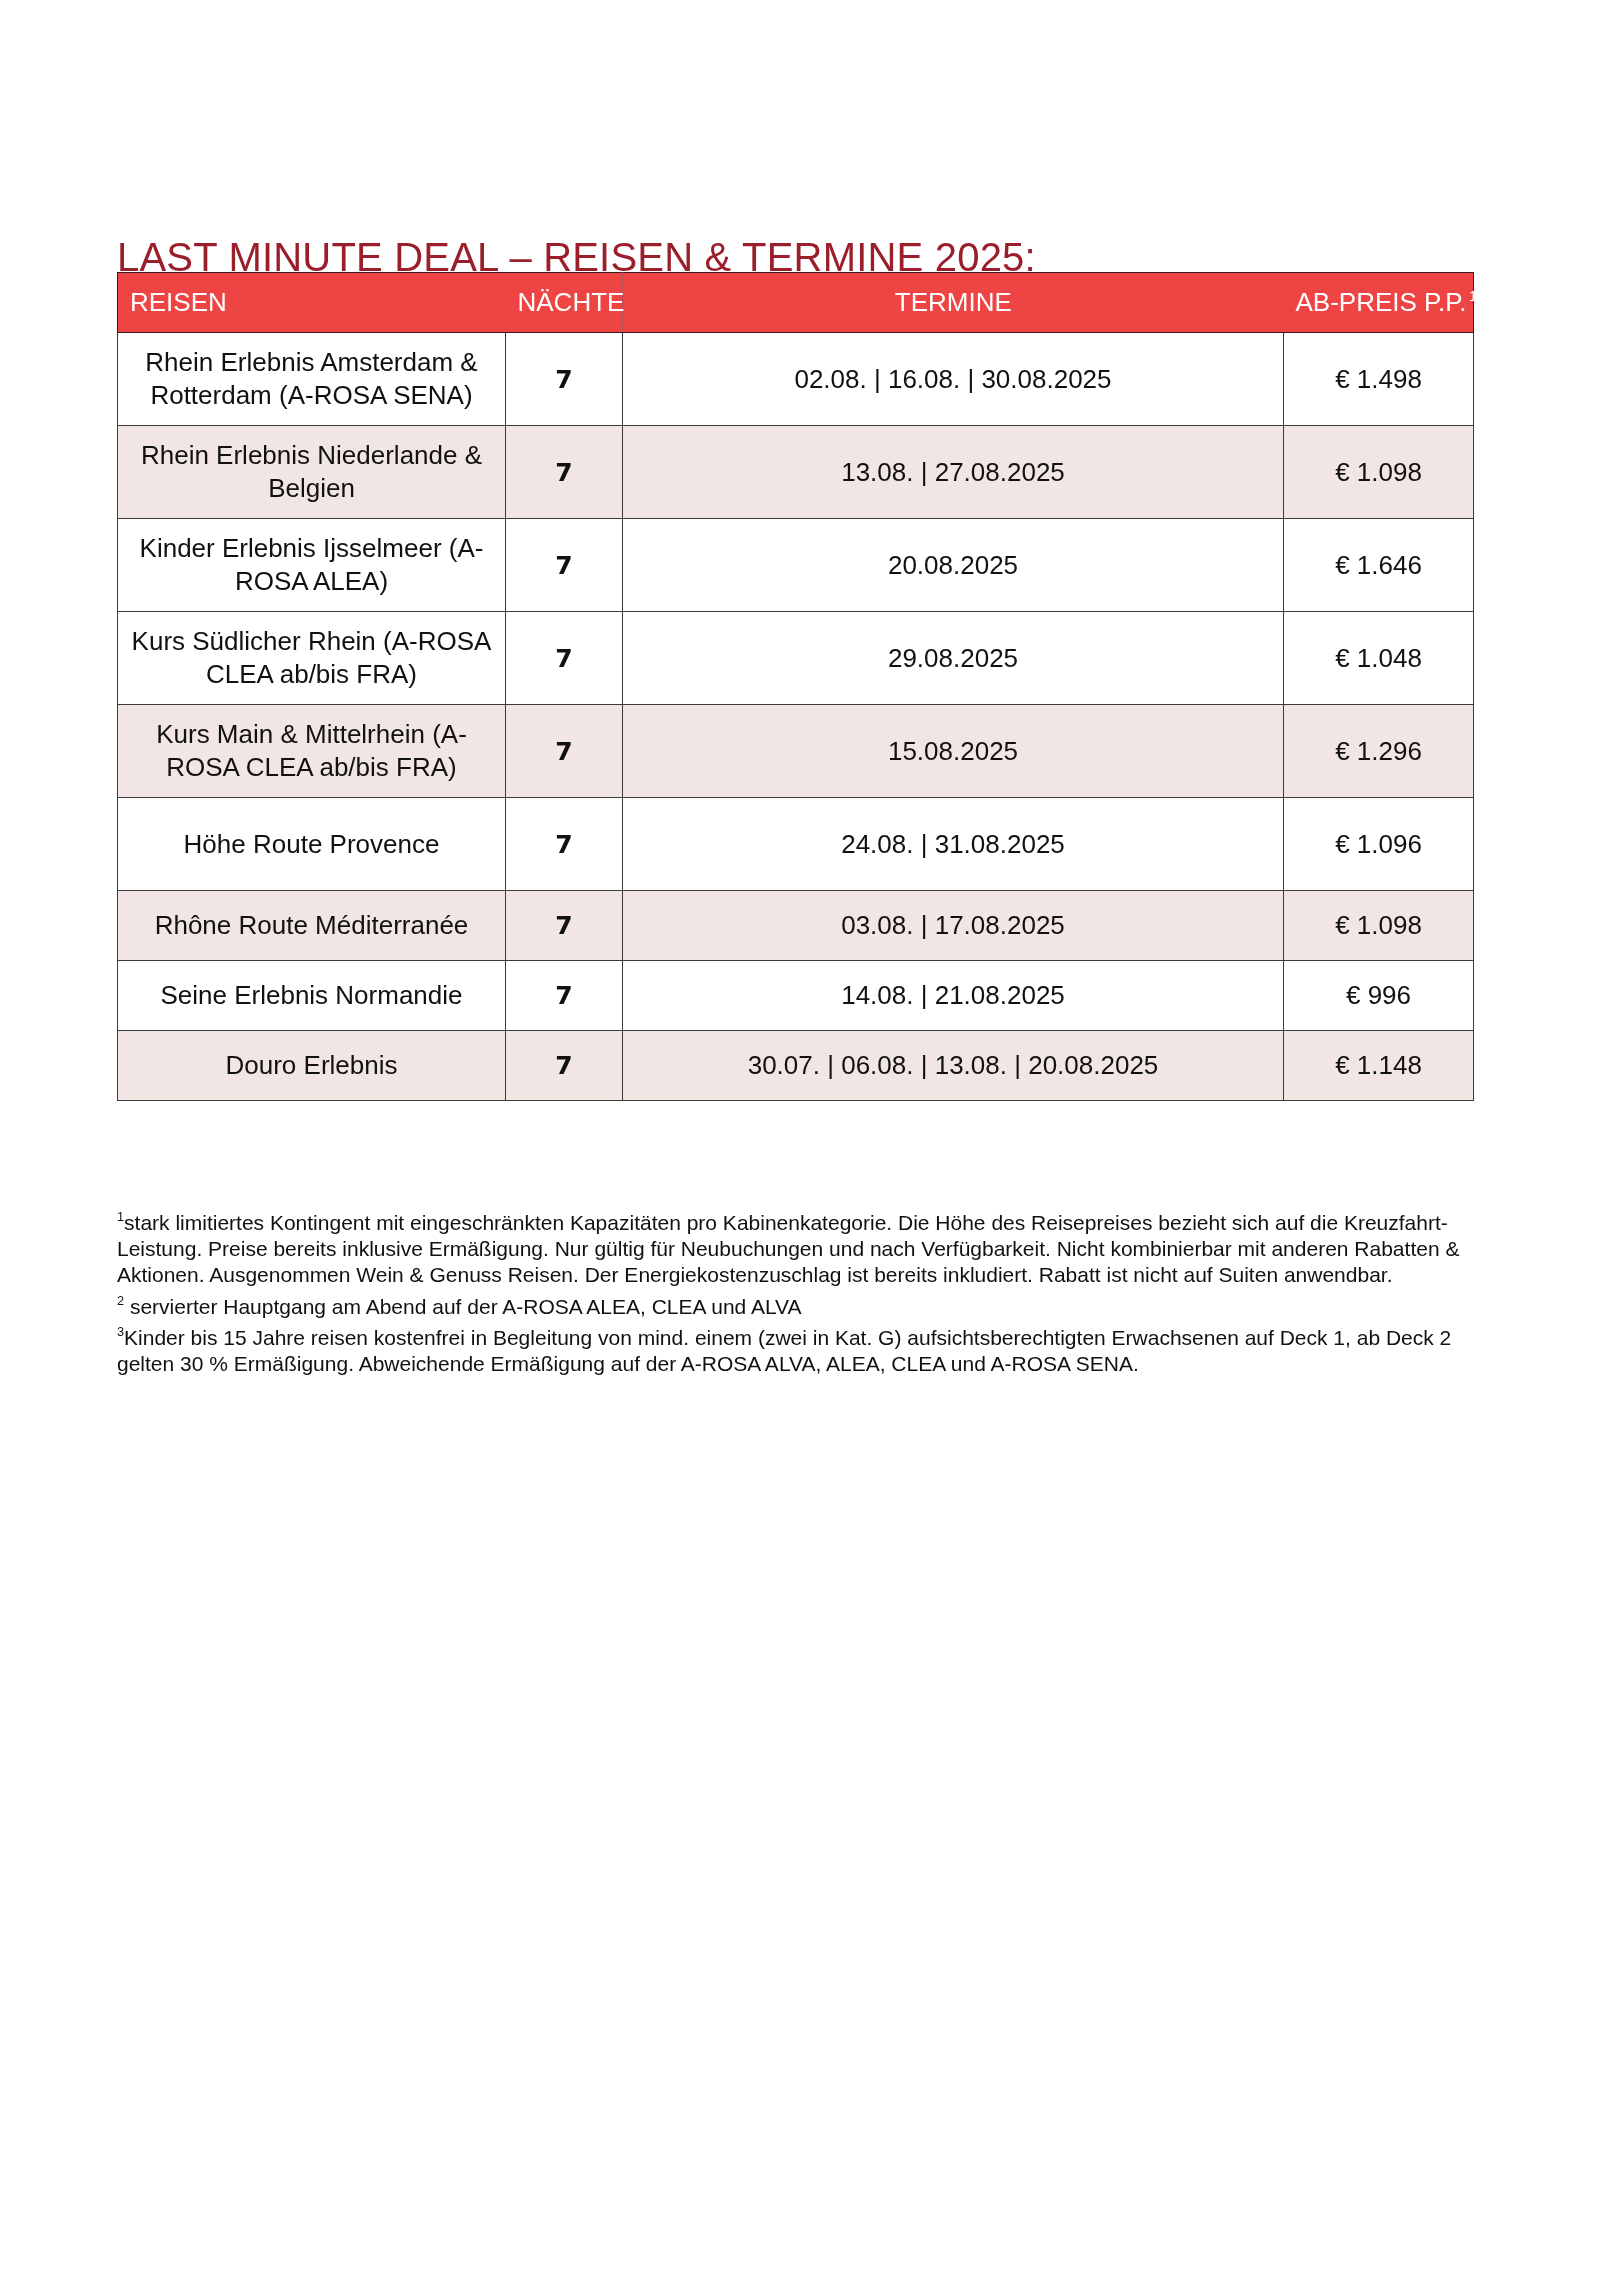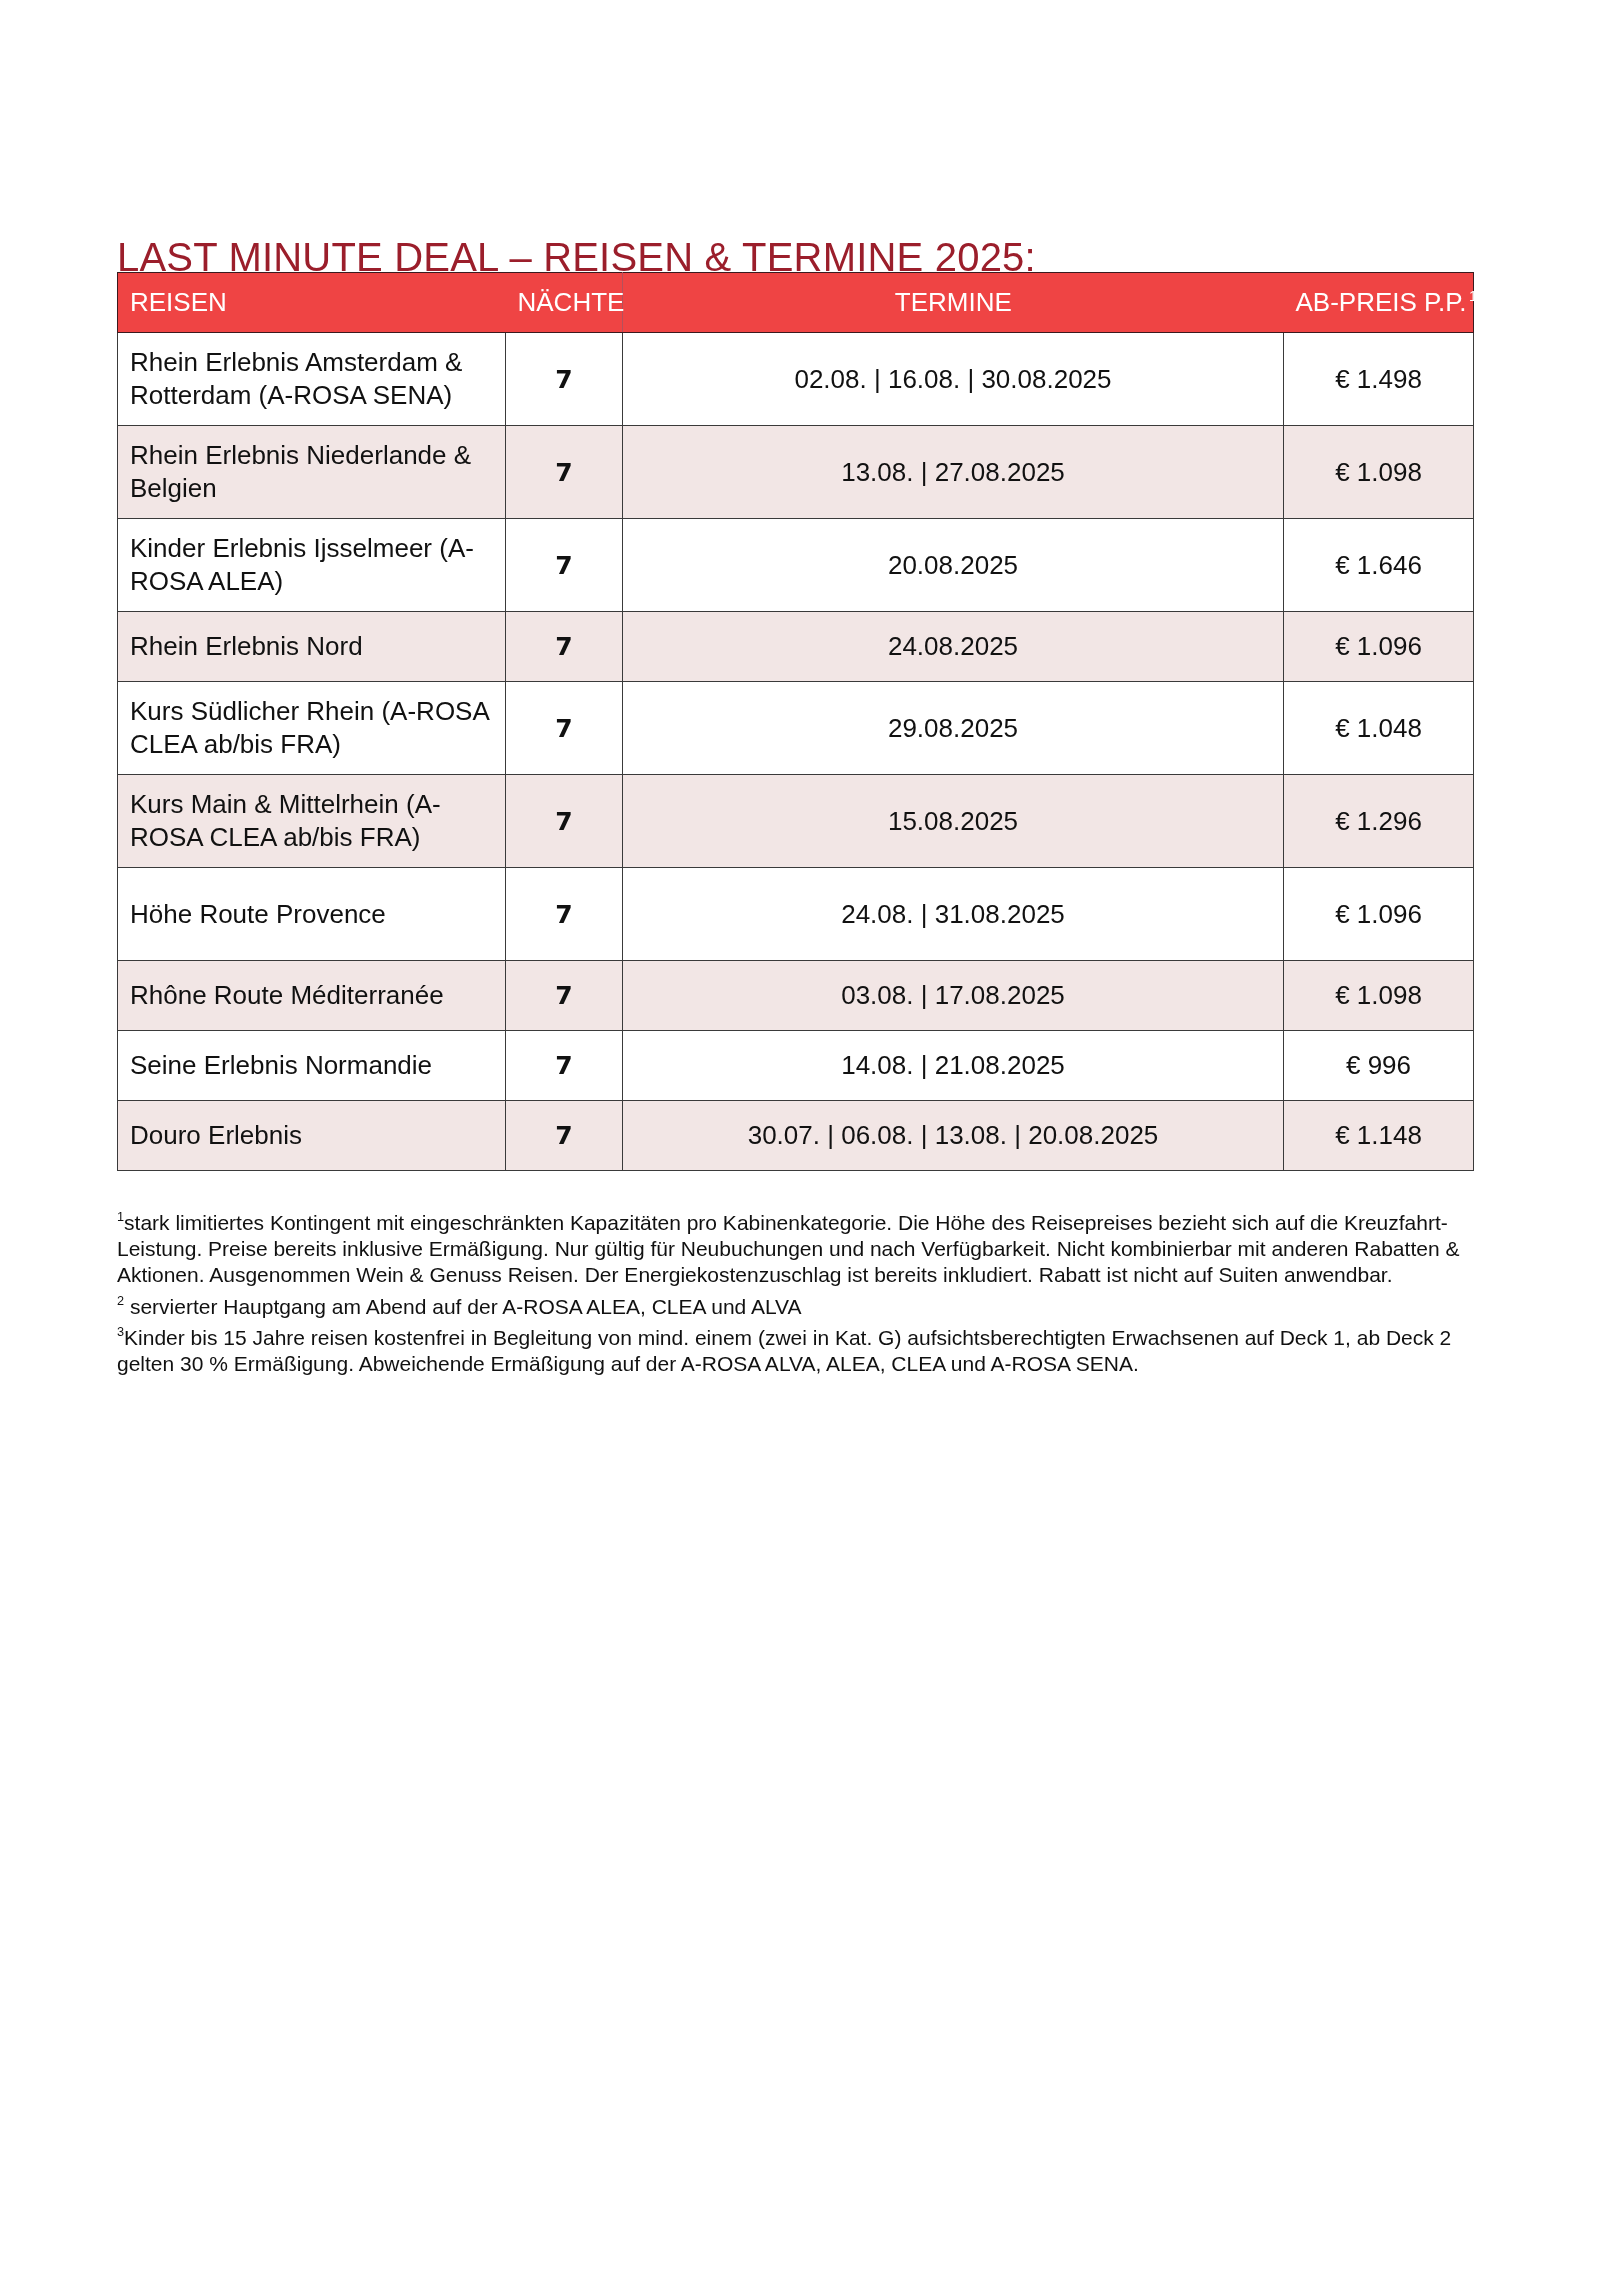--- a/index.html
+++ b/index.html
@@ -31,21 +31,21 @@
   table.deals thead th.h-naechte { text-align: right; padding-right: 3.4px; border-right: 0.8px solid #b5505b; }
   table.deals thead th.h-termine { text-align: center; }
   table.deals thead th.h-preis { text-align: right; padding-right: 17px; border-right: 1.7px solid #3a1a1e; }
   table.deals thead th sup { font-size: 14.4px; vertical-align: 10px; margin-left: 2.5px; }
   table.deals tbody td {
     border: 1.7px solid #3a3a3a; padding: 0 12px; vertical-align: middle;
     line-height: 33px;
   }
   table.deals tbody tr.pink td { background: #f2e6e5; }
   table.deals tbody tr.white td { background: #ffffff; }
-  td.cell-reise { text-align: left; }
+  td.cell-reise { text-align: center; }
   td.cell-naechte { text-align: center; font-weight: bold; font-family: "DejaVu Sans", sans-serif; font-size: 25px; }
   td.cell-termine { text-align: center; }
   td.cell-preis { text-align: center; }
   tr.h2l { height: 93px; }
   tr.h1l { height: 70px; }
   .footnotes {
     position: absolute; left: 117px; top: 1204px; width: 1356px;
     font-size: 21px; line-height: 26px; color: #111111;
   }
   .footnotes p { margin: 0; }
@@ -83,26 +83,20 @@
       <td class="cell-naechte">7</td>
       <td class="cell-termine">13.08. | 27.08.2025</td>
       <td class="cell-preis">€ 1.098</td>
     </tr>
     <tr class="white h2l">
       <td class="cell-reise">Kinder Erlebnis Ijsselmeer (A-ROSA ALEA)</td>
       <td class="cell-naechte">7</td>
       <td class="cell-termine">20.08.2025</td>
       <td class="cell-preis">€ 1.646</td>
     </tr>
-    <tr class="pink h1l">
-      <td class="cell-reise">Rhein Erlebnis Nord</td>
-      <td class="cell-naechte">7</td>
-      <td class="cell-termine">24.08.2025</td>
-      <td class="cell-preis">€ 1.096</td>
-    </tr>
     <tr class="white h2l">
       <td class="cell-reise">Kurs Südlicher Rhein (A-ROSA CLEA ab/bis FRA)</td>
       <td class="cell-naechte">7</td>
       <td class="cell-termine">29.08.2025</td>
       <td class="cell-preis">€ 1.048</td>
     </tr>
     <tr class="pink h2l">
       <td class="cell-reise">Kurs Main &amp; Mittelrhein (A-ROSA CLEA ab/bis FRA)</td>
       <td class="cell-naechte">7</td>
       <td class="cell-termine">15.08.2025</td>

